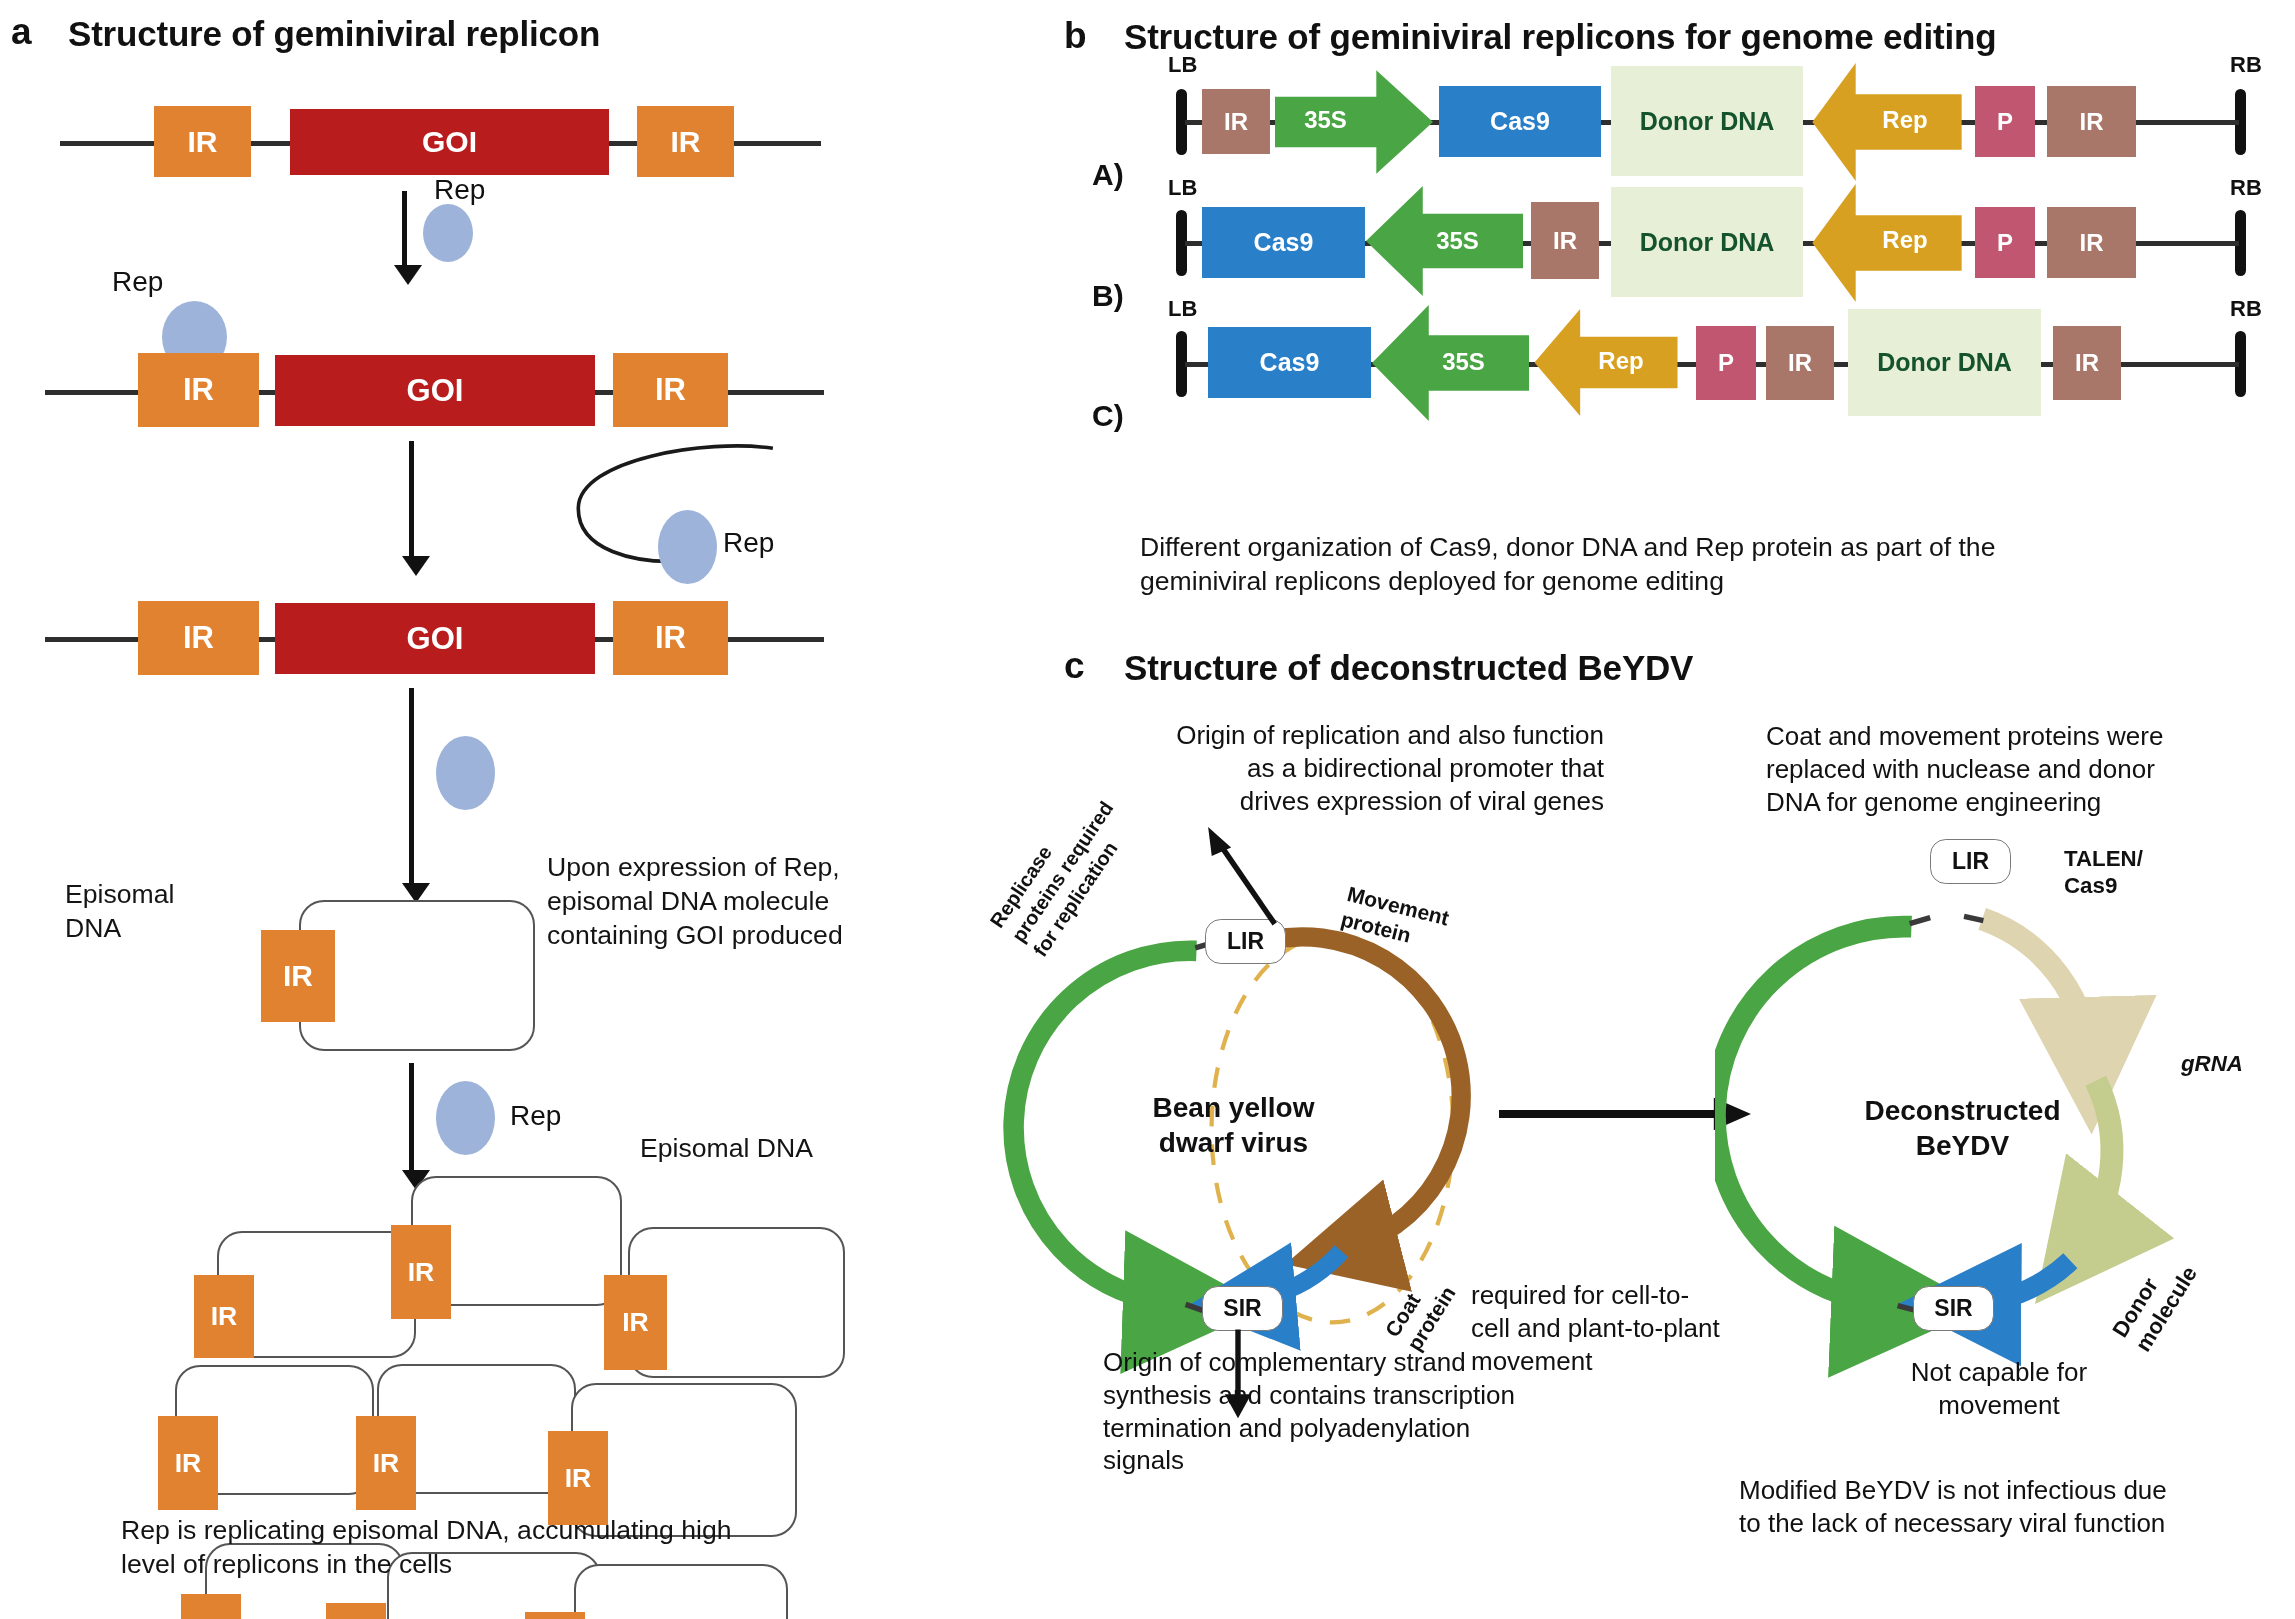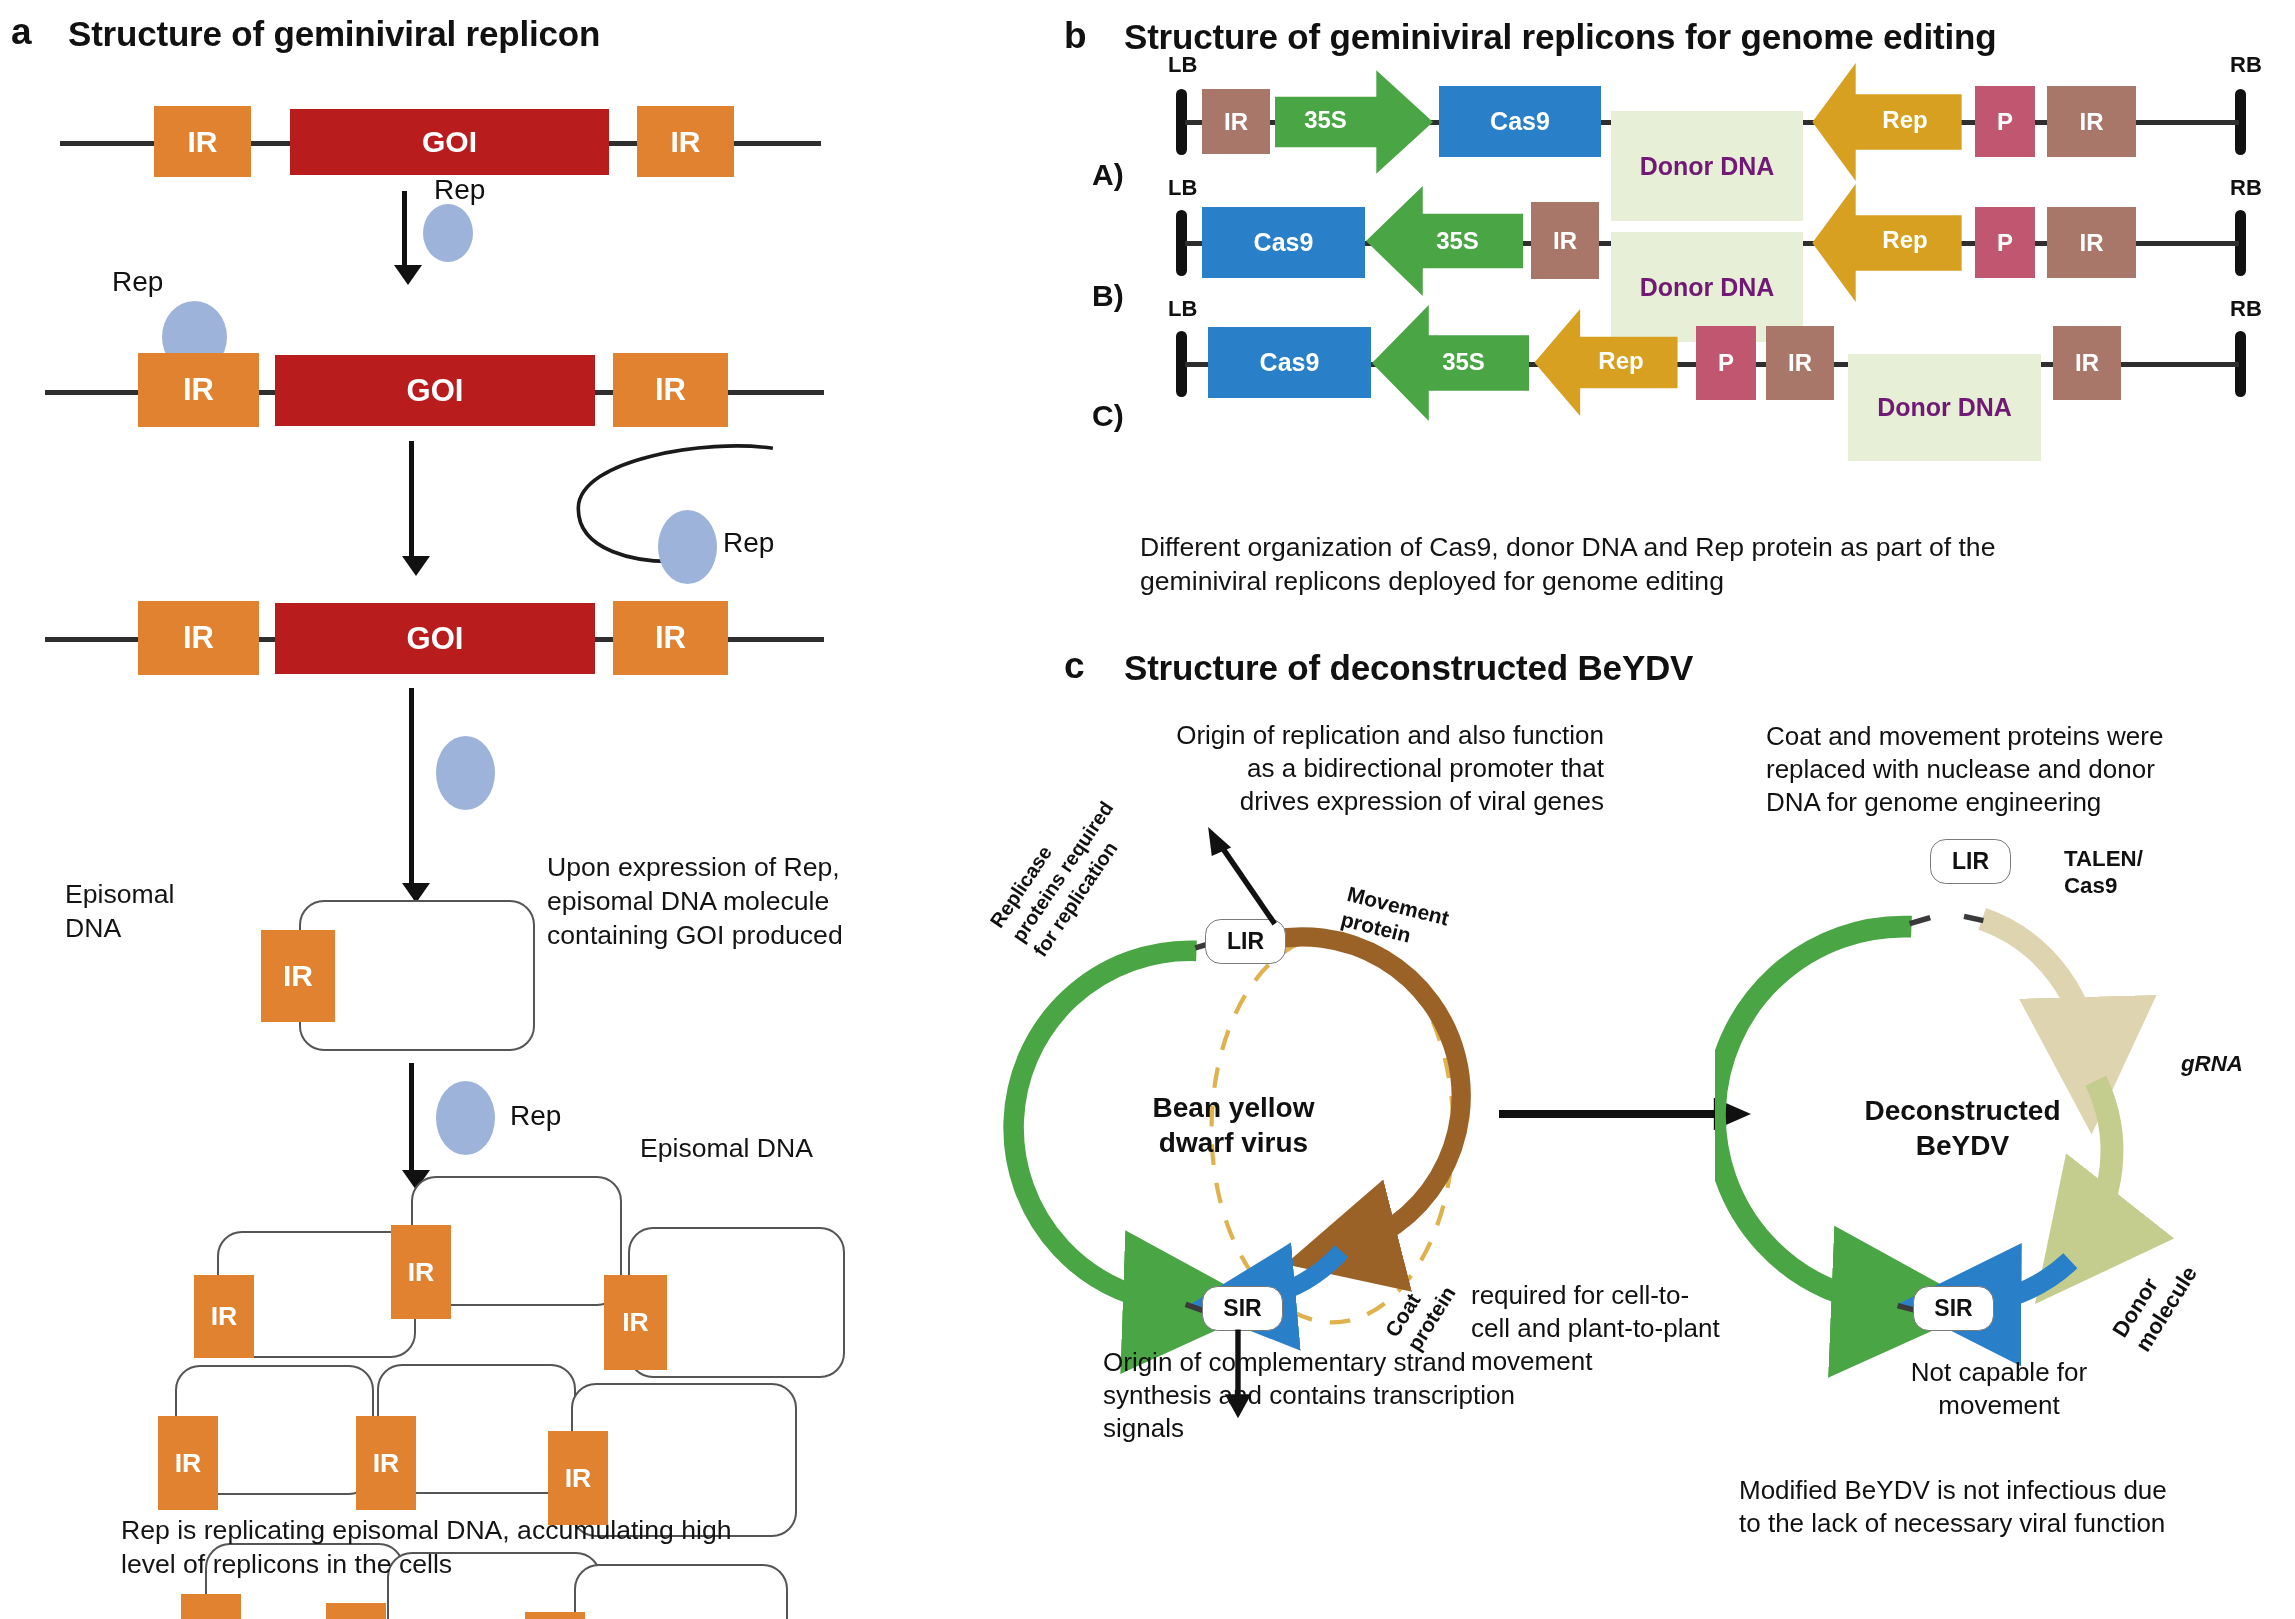--- a/index.html
+++ b/index.html
@@ -28,21 +28,21 @@
 
   
   .row-label{position:absolute;font-weight:bold;font-size:30px;}
   .border-bar{position:absolute;background:#111;border-radius:5.4px;}
   .bb-label{position:absolute;font-weight:bold;font-size:22px;}
   .seg{position:absolute;display:flex;align-items:center;justify-content:center;
        font-weight:bold;box-sizing:border-box;}
   .seg-ir{background:#a9776a;color:#fff;}
   .seg-cas9{background:#2a7fc9;color:#fff;}
   .seg-p{background:#c0566f;color:#fff;}
-  .seg-donor{background:#e7efd6;color:#701a75;margin-top:45px;}
+  .seg-donor{background:#e7efd6;color:#14532d;}
   .connector{position:absolute;background:#2e2e2e;height:4.8px;}
 
   
   .circ-label{position:absolute;font-weight:bold;font-size:22px;text-align:center;}
   .node-pill{position:absolute;background:#fff;border:1.8px solid #7a7a7a;border-radius:15.7px;
              display:flex;align-items:center;justify-content:center;font-weight:bold;font-size:23px;}
   .plain-note{position:absolute;font-size:26px;line-height:1.26;}
 </style>
 </head>
 <body>
@@ -285,20 +285,21 @@
 
 <div class="abs plain-note" style="left:1471px;top:1279px;width:362px;">
   <div>required for cell-to-</div>
   <div>cell and plant-to-plant</div>
   <div>movement</div>
 </div>
 
 <div class="abs plain-note" style="left:1063px;top:1346px;width:544px;margin-left:40px;">
   <div>Origin of complementary strand</div>
   <div>synthesis and contains transcription</div>
+  <div>termination and polyadenylation</div>
   <div>signals</div>
 </div>
 
 <svg class="abs" style="left:1715px;top:827px;width:544px;height:574px;" viewBox="0 0 900 950">
   <defs>
     <marker id="ahGreenR" markerWidth="7" markerHeight="7" refX="3" refY="3.5" orient="auto">
       <polygon points="0,0 7,3.5 0,7" fill="#4aa544"></polygon>
     </marker>
     <marker id="ahTalenR" markerWidth="6" markerHeight="6" refX="3" refY="3" orient="auto">
       <polygon points="0,0 6,3 0,6" fill="#ded4b0"></polygon>

